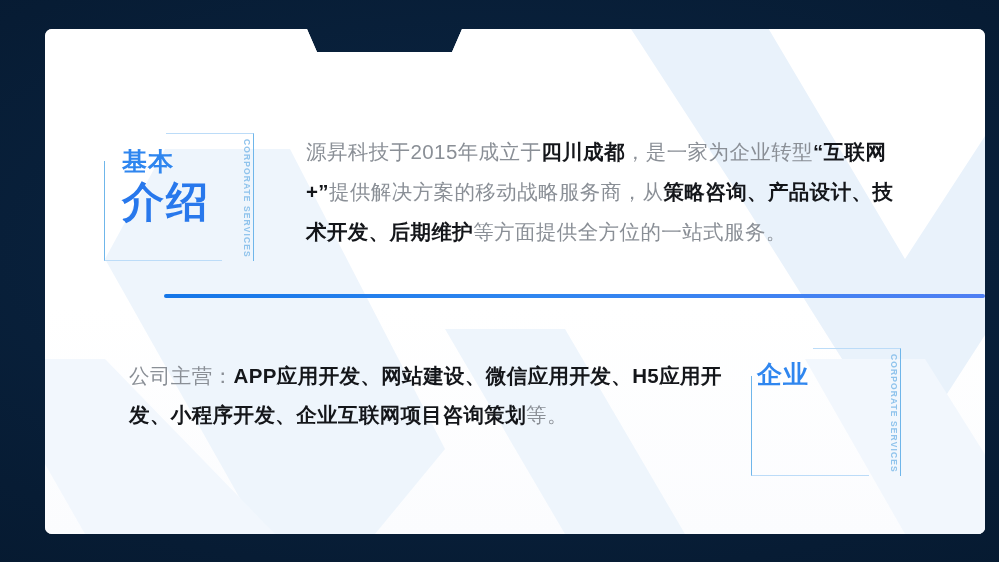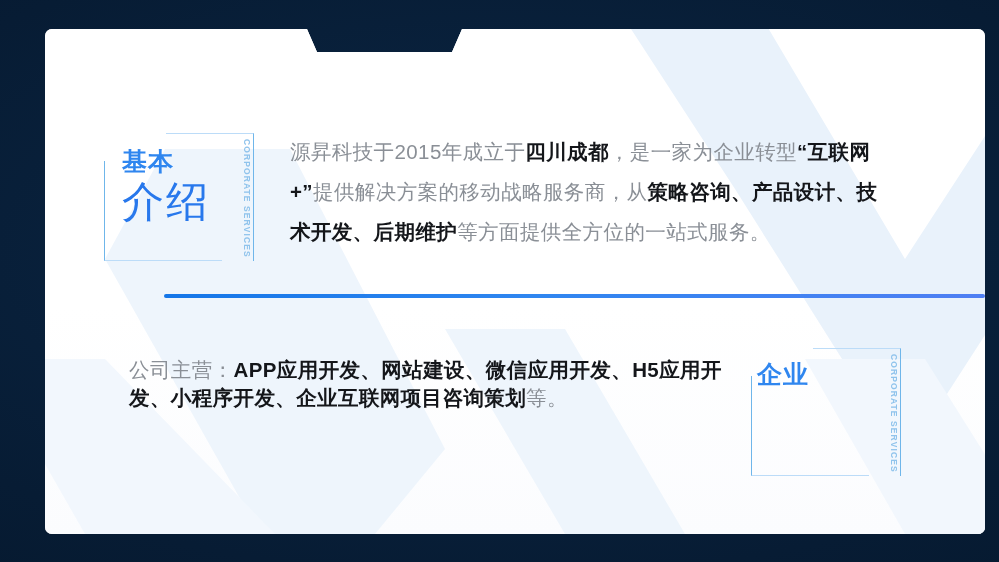--- a/index.html
+++ b/index.html
@@ -113,21 +113,21 @@
     color: #2f86ef;
     letter-spacing: 1px;
     line-height: 1;
     white-space: nowrap;
   }
   .title-block .t-large {
     position: absolute;
     left: 18px;
     top: 48px;
     font-size: 42px;
-    font-weight: 400;
+    font-weight: 700;
     color: #2878ec;
     letter-spacing: 2px;
     line-height: 1;
     white-space: nowrap;
   }
   .title-block .vert-label {
     position: absolute;
     right: 1px;
     top: 6px;
     height: 118px;
@@ -168,21 +168,21 @@
     top: 132px;
     width: 590px;
     font-size: 20.5px;
   }
 
   #para-service {
     left: 113px;
     top: 356px;
     width: 600px;
     font-size: 20.5px;
-    line-height: 28px;
+    line-height: 39px;
   }
 
   
   .divider {
     position: absolute;
     left: 148px;
     top: 294px;
     width: 820px;
     height: 4px;
     border-radius: 2px;
@@ -218,21 +218,21 @@
     <div class="divider" style="left:119px; top:265px; width:821px;"></div>
 
     <div class="title-block" id="block-intro" style="left:59px; top:104px;">
       <div class="frame-tr"></div>
       <div class="frame-bl"></div>
       <div class="t-small">基本</div>
       <div class="t-large">介绍</div>
       <div class="vert-label">CORPORATE SERVICES</div>
     </div>
 
-    <div class="para" id="para-intro" style="left:245px; top:103px; width:592px;"><span>源昇科技于2015年成立于</span><b>四川成都</b><span>，是一家为企业转型</span><b>“互联网+”</b><span>提供解决方案的移动战略服务商，从</span><b>策略咨询、产品设计、技术开发、后期维护</b><span>等方面提供全方位的一站式服务。</span></div>
+    <div class="para" id="para-intro" style="left:261px; top:103px; width:592px;"><span>源昇科技于2015年成立于</span><b>四川成都</b><span>，是一家为企业转型</span><b>“互联网+”</b><span>提供解决方案的移动战略服务商，从</span><b>策略咨询、产品设计、技术开发、后期维护</b><span>等方面提供全方位的一站式服务。</span></div>
 
     <div class="para" id="para-service" style="left:84px; top:327px; width:602px;"><span>公司主营：</span><b>APP应用开发、网站建设、微信应用开发、H5应用开发、小程序开发、企业互联网项目咨询策划</b><span>等。</span></div>
 
     <div class="title-block" id="block-service" style="left:706px; top:319px;">
       <div class="frame-tr"></div>
       <div class="frame-bl"></div>
       <div class="t-small">企业</div>
       <div class="vert-label">CORPORATE SERVICES</div>
     </div>
 

